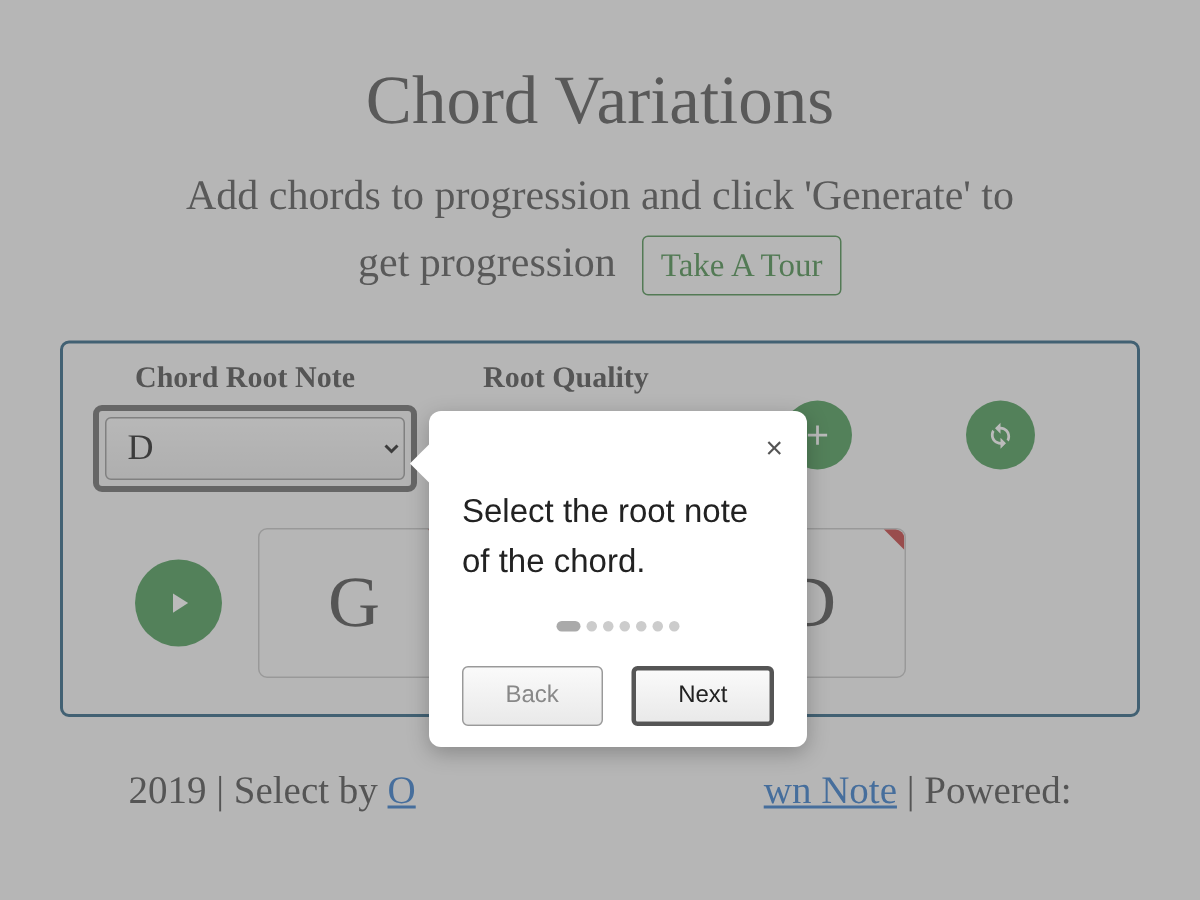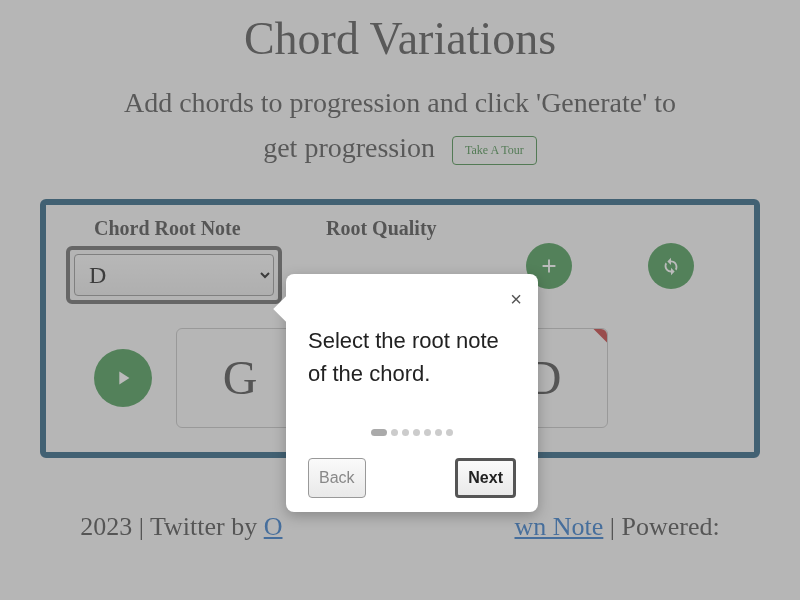--- a/index.html
+++ b/index.html
@@ -14,46 +14,46 @@
     position: absolute; inset: 0;
     background: rgba(120,120,120,0.5);
     z-index: 5;
   }
   .content { position: relative; z-index: 1; }
   h1 {
     text-align: center;
     font-weight: 400;
     font-size: 46px;
     color: #3a3a3a;
-    padding-top: 12px;
+    padding-top: 40px;
   }
   .subtitle {
     text-align: center;
     font-size: 28px;
     color: #3a3a3a;
     line-height: 1.6;
     padding: 16px 40px 0 40px;
     font-weight: 400;
   }
   .tour-btn {
     display: inline-block;
     border: 1px solid #2e7d32;
     color: #2e7d32;
     background: transparent;
-    font-size: 12px;
+    font-size: 22px;
     padding: 6px 12px;
     border-radius: 4px;
     margin-left: 10px;
     vertical-align: middle;
     font-family: inherit;
     cursor: pointer;
   }
   .panel {
     margin: 28px 40px 0 40px;
-    border: 6px solid #0c4a6e;
+    border: 2px solid #0c4a6e;
     border-radius: 6px;
     padding: 12px 20px 24px 20px;
     background: transparent;
   }
   .row1 {
     display: flex;
     align-items: flex-start;
     gap: 20px;
   }
   .field-group { display: flex; flex-direction: column; }
@@ -160,21 +160,21 @@
     background: none; border: none;
     cursor: pointer;
     font-family: sans-serif;
   }
   .popover .text {
     font-family: -apple-system, "Segoe UI", Arial, sans-serif;
     font-size: 22px;
     color: #222;
     line-height: 1.5;
     margin-top: 28px;
-    margin-bottom: 32px;
+    margin-bottom: 18px;
   }
   .dots {
     text-align: center;
     margin-bottom: 18px;
   }
   .dots span {
     display: inline-block;
     width: 7px; height: 7px;
     border-radius: 50%;
     background: #ccc;
@@ -184,30 +184,30 @@
     width: 16px; border-radius: 4px;
     background: #aaa;
   }
   .pop-buttons {
     display: flex;
     justify-content: space-between;
   }
   .pop-btn {
     font-family: -apple-system, Arial, sans-serif;
     font-size: 16px;
-    padding: 8px 10px;
+    padding: 8px 28px;
     border: 1px solid #999;
     border-radius: 4px;
     background: linear-gradient(#fafafa, #e9e9e9);
     cursor: pointer;
   }
   .pop-btn.back { color: #888; }
   .pop-btn.next {
     border: 3px solid #555;
-    font-weight: 700;
+    font-weight: 400;
     color: #222;
   }
 </style>
 </head>
 <body>
 
 <div class="content">
   <h1>Chord Variations</h1>
   <div class="subtitle">
     <span>Add chords to progression and click 'Generate' to</span><br>
@@ -258,21 +258,21 @@
       </div>
       <div class="chord-card">
         <div class="corner"></div>
         <span>D</span>
       </div>
     </div>
   </div>
 </div>
 
 <div class="footer">
-  <span>2023</span><span> | Twitter by </span><a href="#">O</a><span style="display:inline-block;width:232px"></span><a href="#">wn Note</a><span> | Powered:</span>
+  <span>2019</span><span> | Select by </span><a href="#">O</a><span style="display:inline-block;width:232px"></span><a href="#">wn Note</a><span> | Powered:</span>
 </div>
 
 <div class="overlay"></div>
 
 <div class="popover">
   <div class="arrow"></div>
   <button class="close">
     <span>×</span>
   </button>
   <div class="text">Select the root note of the chord.</div>

